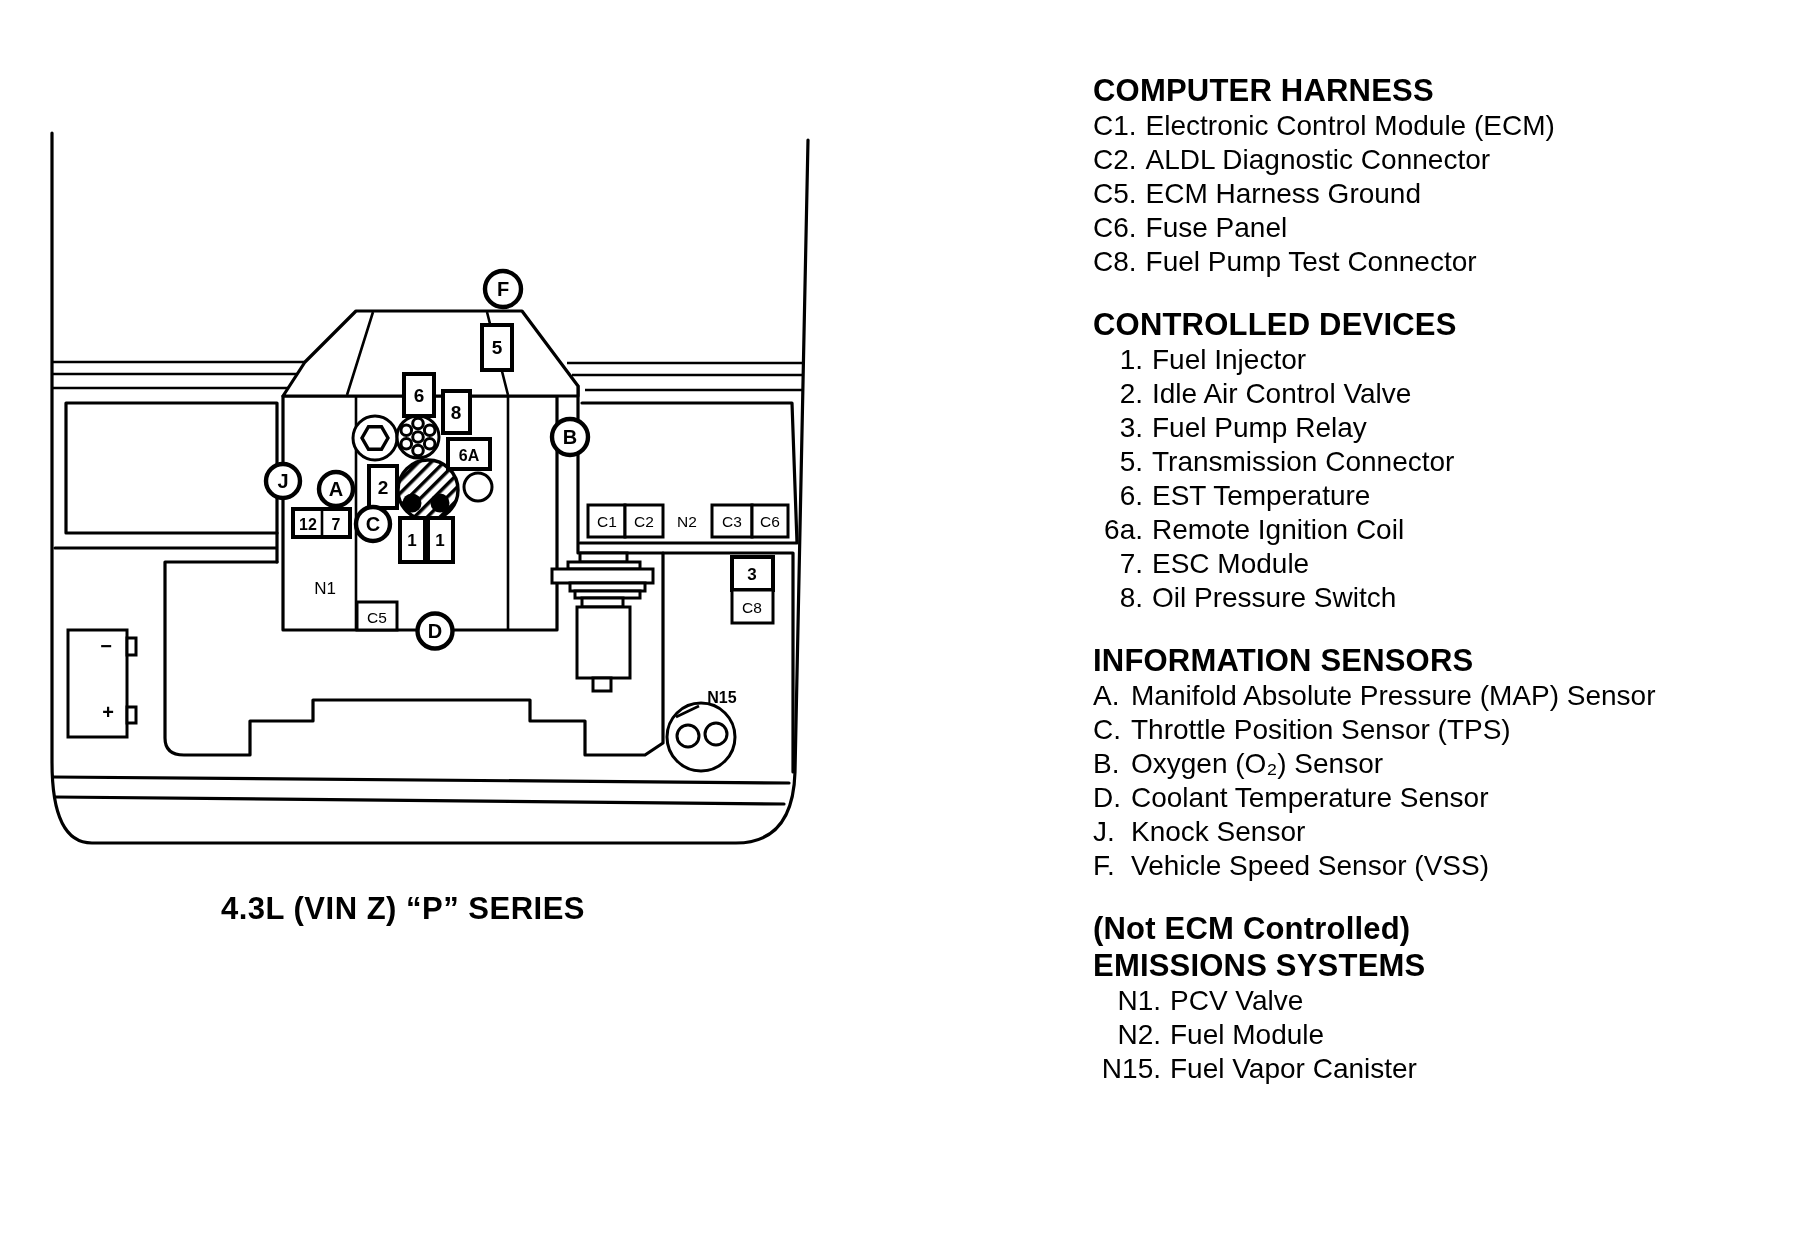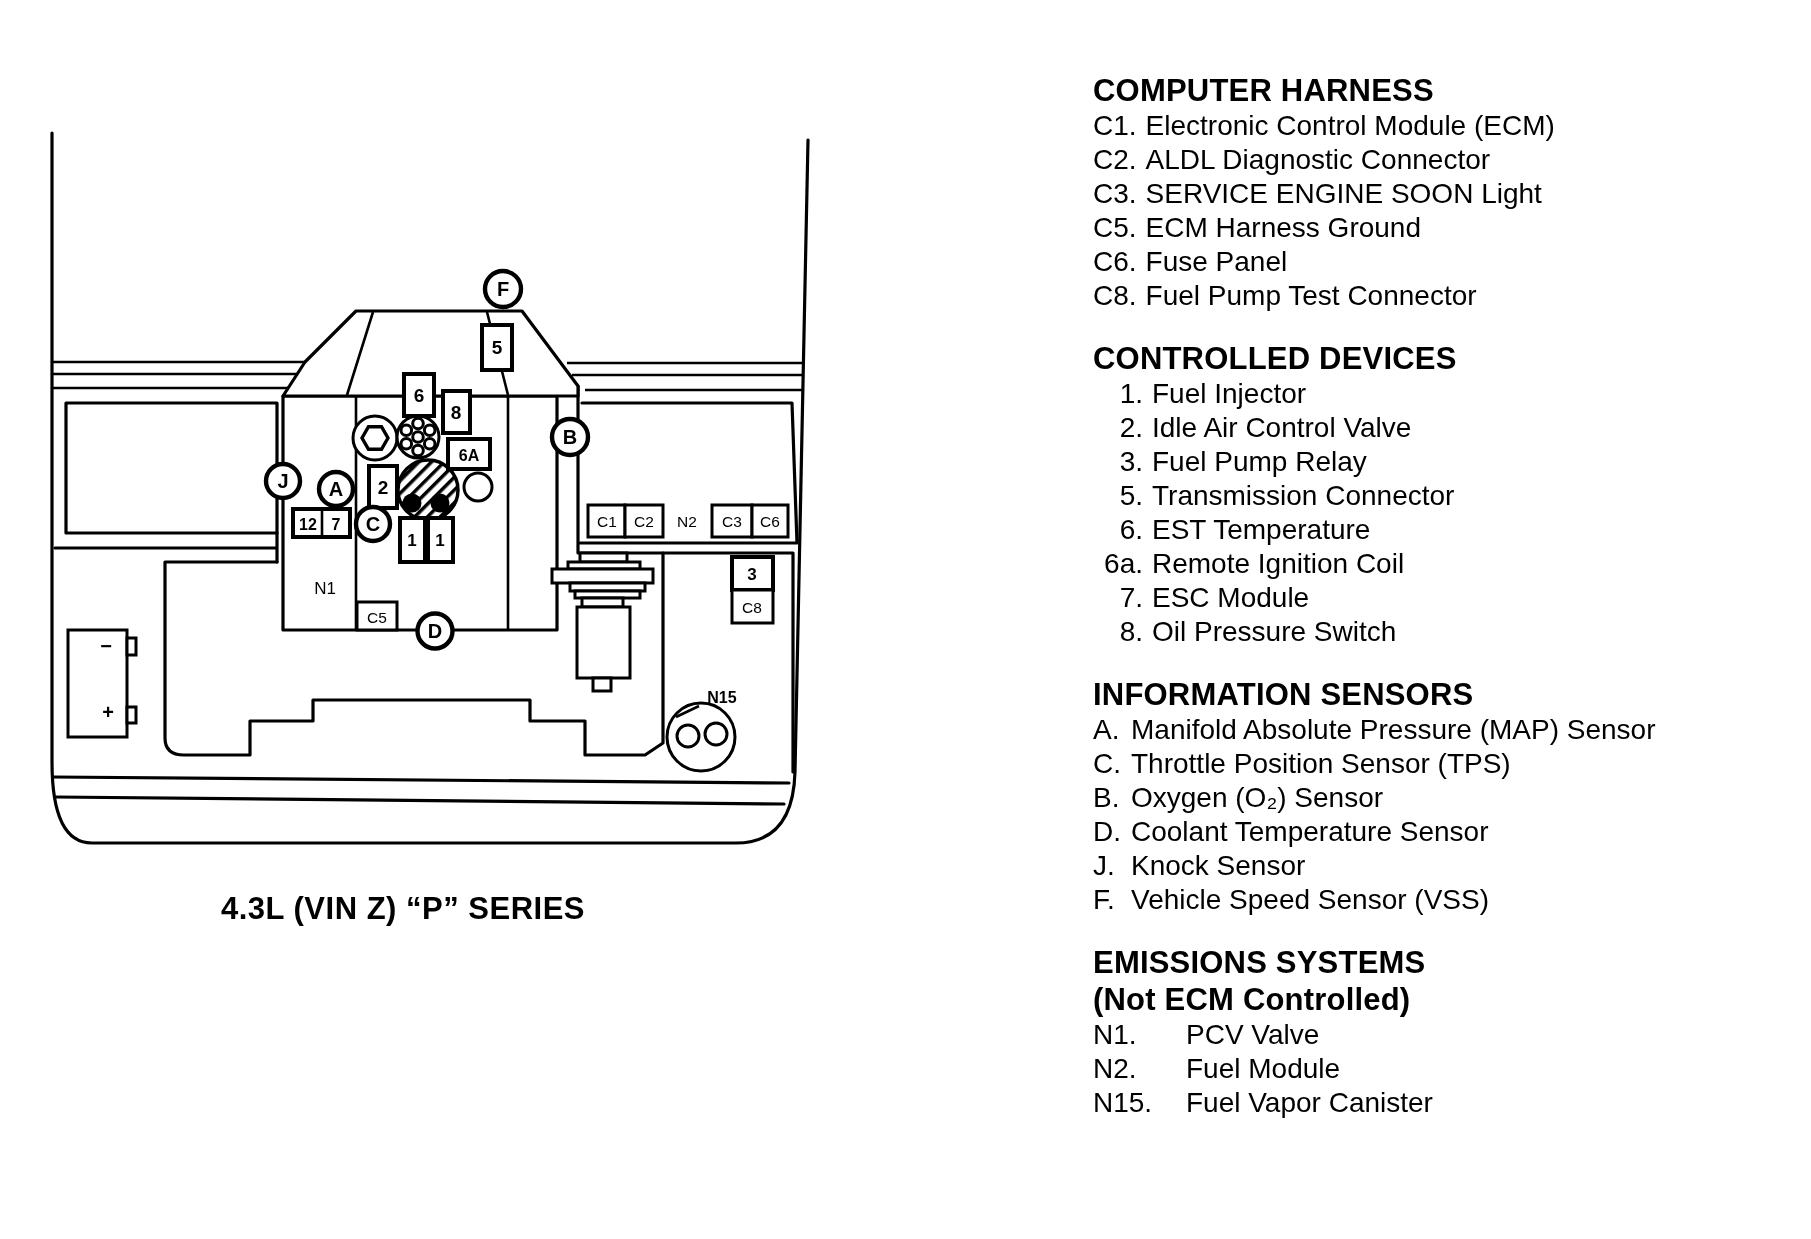--- a/index.html
+++ b/index.html
@@ -24,21 +24,21 @@
   .cap{font-size:31px;font-weight:bold;text-anchor:middle;fill:#000;letter-spacing:.5px;}
 
   
   .legend{position:absolute;left:1093px;top:72px;width:705px;}
   .sec{margin:0 0 27px 0;}
   .sec h2{font-size:31px;line-height:37px;margin:0;font-weight:bold;letter-spacing:.2px;white-space:nowrap;}
   .li{font-size:28px;line-height:34px;white-space:nowrap;}
   .idh{margin-right:9px;}
   .idn{display:inline-block;min-width:50px;text-align:right;margin-right:9px;}
   .ids{display:inline-block;min-width:32px;margin-right:6px;}
-  .ide{display:inline-block;min-width:68px;text-align:left;margin-right:25px;}
+  .ide{display:inline-block;min-width:68px;text-align:right;margin-right:9px;}
 </style>
 </head>
 <body>
 
 <div class="page">
 
   <svg class="diagram-svg" width="900" height="960" viewBox="0 0 900 960" xmlns="http://www.w3.org/2000/svg">
     <defs>
       <pattern id="hatch" width="9" height="9" patternUnits="userSpaceOnUse" patternTransform="rotate(45)">
         <rect width="9" height="9" fill="#fff"></rect>
@@ -204,21 +204,20 @@
 
     <text class="cap" x="403" y="919">4.3L (VIN Z) “P” SERIES</text>
   </svg>
 
   <div class="legend">
 
     <div class="sec">
       <h2>COMPUTER HARNESS</h2>
       <div class="li"><span class="idh">C1.</span><span>Electronic Control Module (ECM)</span></div>
       <div class="li"><span class="idh">C2.</span><span>ALDL Diagnostic Connector</span></div>
-      <div class="li"><span class="idh">C3.</span><span>SERVICE ENGINE SOON Light</span></div>
       <div class="li"><span class="idh">C5.</span><span>ECM Harness Ground</span></div>
       <div class="li"><span class="idh">C6.</span><span>Fuse Panel</span></div>
       <div class="li"><span class="idh">C8.</span><span>Fuel Pump Test Connector</span></div>
     </div>
 
     <div class="sec">
       <h2>CONTROLLED DEVICES</h2>
       <div class="li"><span class="idn">1.</span><span>Fuel Injector</span></div>
       <div class="li"><span class="idn">2.</span><span>Idle Air Control Valve</span></div>
       <div class="li"><span class="idn">3.</span><span>Fuel Pump Relay</span></div>
@@ -233,21 +232,21 @@
       <h2>INFORMATION SENSORS</h2>
       <div class="li"><span class="ids">A.</span><span>Manifold Absolute Pressure (MAP) Sensor</span></div>
       <div class="li"><span class="ids">C.</span><span>Throttle Position Sensor (TPS)</span></div>
       <div class="li"><span class="ids">B.</span><span>Oxygen (O₂) Sensor</span></div>
       <div class="li"><span class="ids">D.</span><span>Coolant Temperature Sensor</span></div>
       <div class="li"><span class="ids">J.</span><span>Knock Sensor</span></div>
       <div class="li"><span class="ids">F.</span><span>Vehicle Speed Sensor (VSS)</span></div>
     </div>
 
     <div class="sec">
+      <h2>(Not ECM Controlled)</h2>
       <h2>EMISSIONS SYSTEMS</h2>
-      <h2>(Not ECM Controlled)</h2>
       <div class="li"><span class="ide">N1.</span><span>PCV Valve</span></div>
       <div class="li"><span class="ide">N2.</span><span>Fuel Module</span></div>
       <div class="li"><span class="ide">N15.</span><span>Fuel Vapor Canister</span></div>
     </div>
 
   </div>
 </div>
 
 </body></html>

